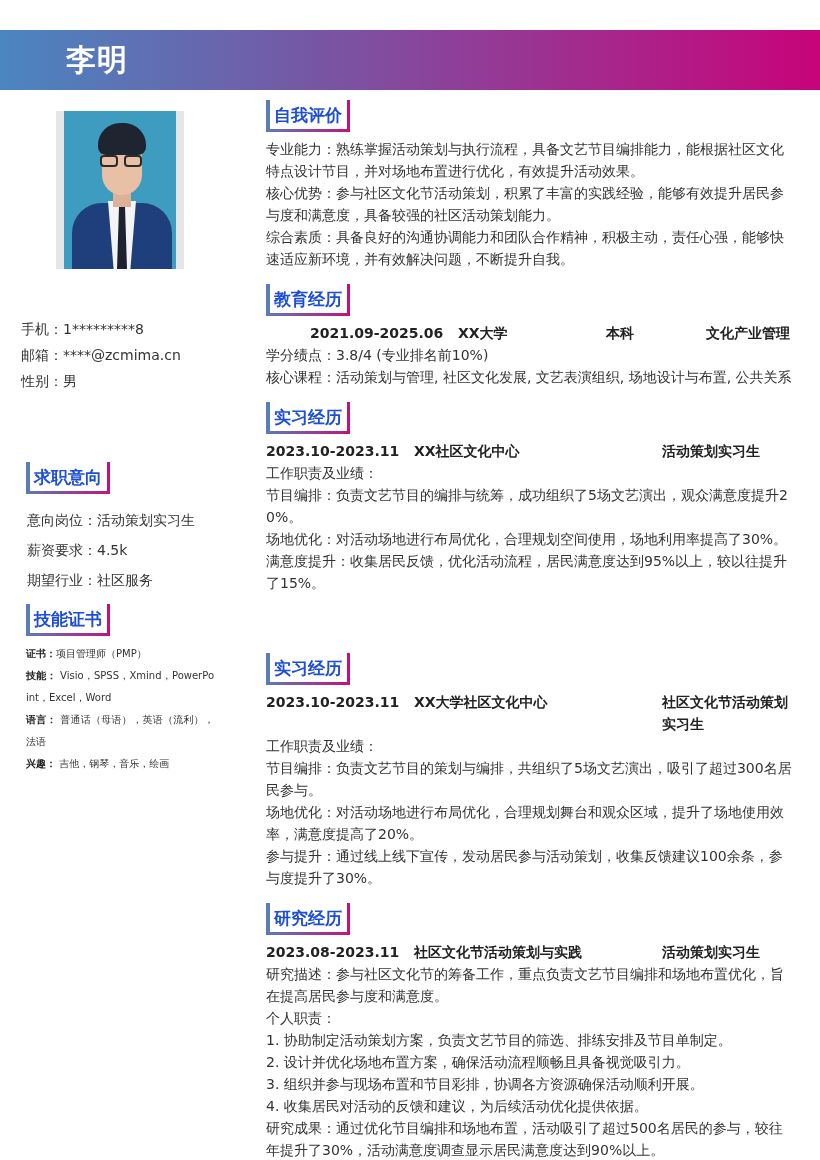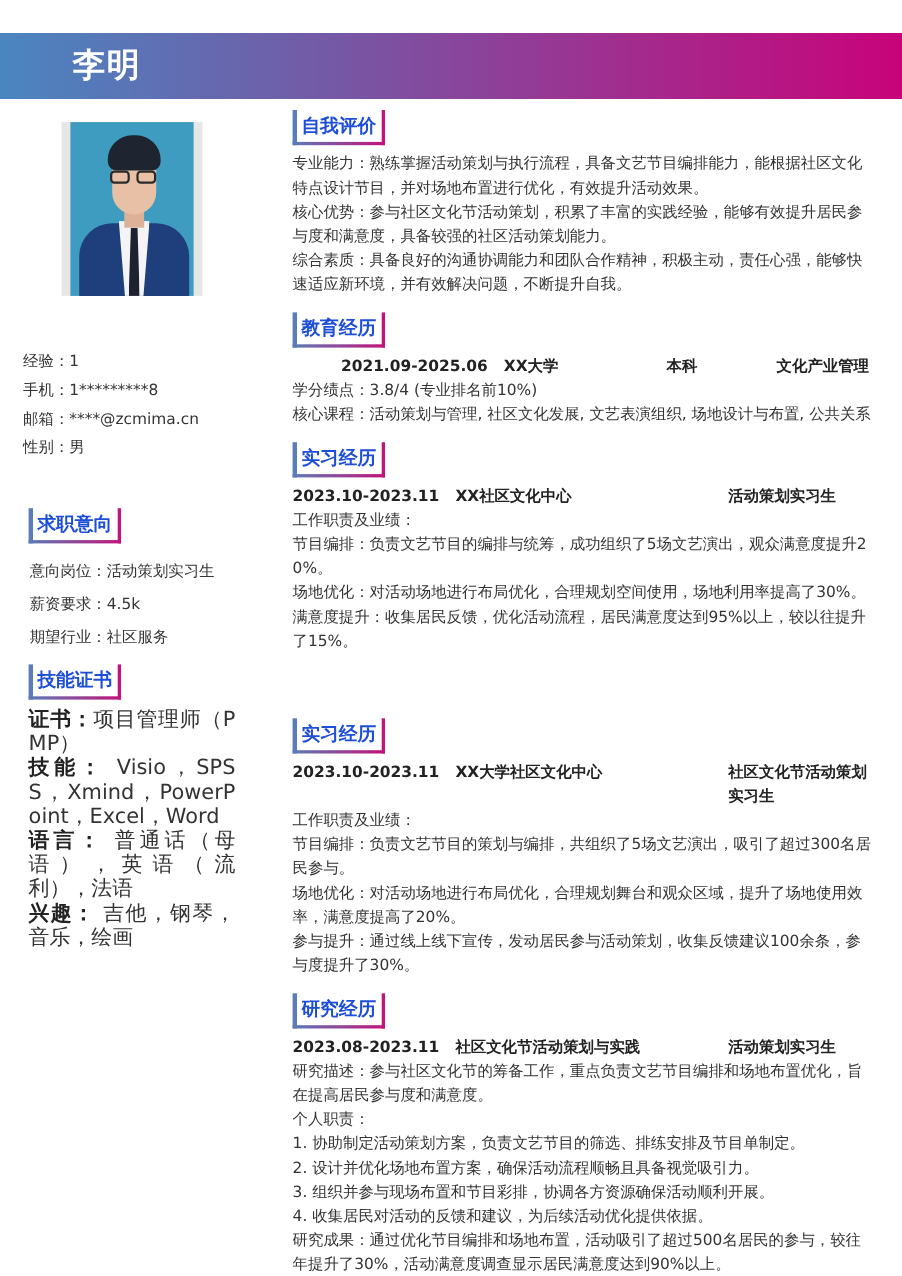--- a/index.html
+++ b/index.html
@@ -46,21 +46,21 @@
   .sec-title .bar {
     position: absolute; left: 0; right: 0; bottom: 0; height: 3px;
     background: linear-gradient(90deg, #5a7cb8, #c3127b);
   }
 
   .left-sec-title { position: absolute; left: 26px; }
   .intent-list { position: absolute; left: 27px; top: 505px; width: 200px; }
   .intent-row { font-size: 14px; line-height: 30px; color: #333; white-space: nowrap; }
 
   .skills-list { position: absolute; left: 26px; top: 643px; width: 188px; }
-  .skill-row { font-size: 19px; line-height: 22px; color: #333; text-align: justify; word-break: break-all; }
+  .skill-row { font-size: 10px; line-height: 22px; color: #333; text-align: justify; word-break: break-all; }
   .skill-row b { font-weight: bold; color: #222; }
 
   
   .right-col { position: absolute; left: 266px; width: 530px; }
   .para { font-size: 14px; line-height: 22px; color: #333; word-break: break-all; }
   .entry-head { position: relative; height: 22px; font-size: 14px; font-weight: bold; color: #222; line-height: 22px; }
   .entry-head span { position: absolute; top: 0; white-space: nowrap; }
   .entry-head .c1 { left: 0; }
   .entry-head .c2 { left: 148px; }
   .entry-head .c3 { left: 296px; }
@@ -83,21 +83,20 @@
     <div class="face"></div>
     <div class="hair"></div>
     <div class="glasses">
       <span style="left:0"></span>
         <span style="left:24px"></span>
     </div>
   </div>
 </div>
 
 <div class="info-list">
-  <div class="info-row"><span class="k">经验：</span><span>1</span></div>
   <div class="info-row"><span class="k">手机：</span><span>1*********8</span></div>
   <div class="info-row"><span class="k">邮箱：</span><span>****@zcmima.cn</span></div>
   <div class="info-row"><span class="k">性别：</span><span>男</span></div>
 </div>
 
 <div class="sec-title left-sec-title" style="top:462px;">
   <span>求职意向</span><i class="bar"></i>
 </div>
 <div class="intent-list">
   <div class="intent-row"><span>意向岗位：</span><span>活动策划实习生</span></div>

